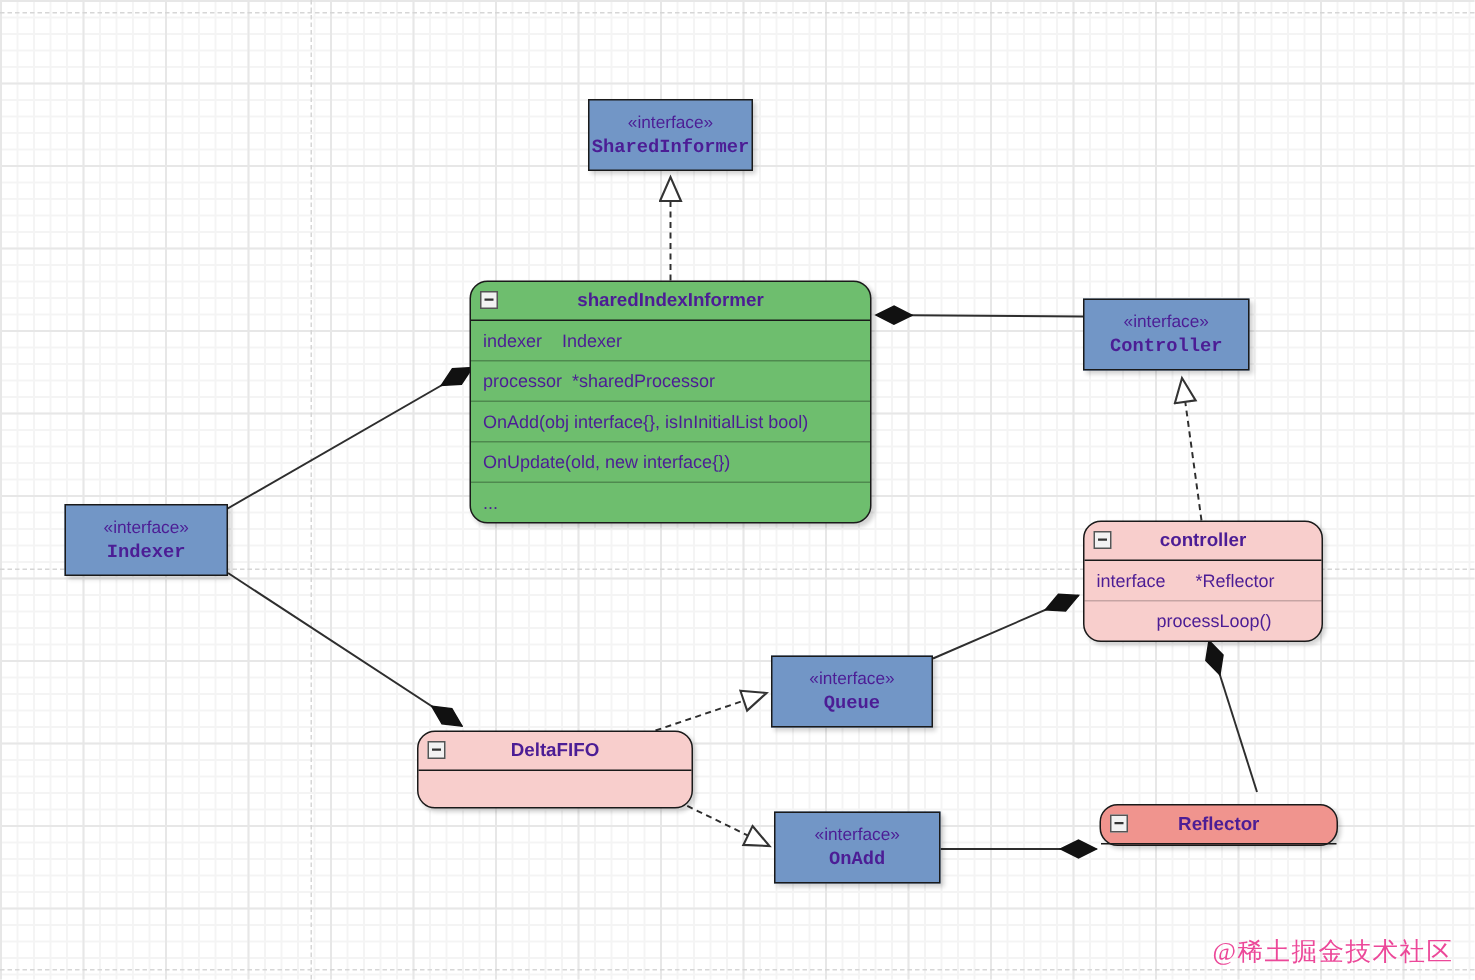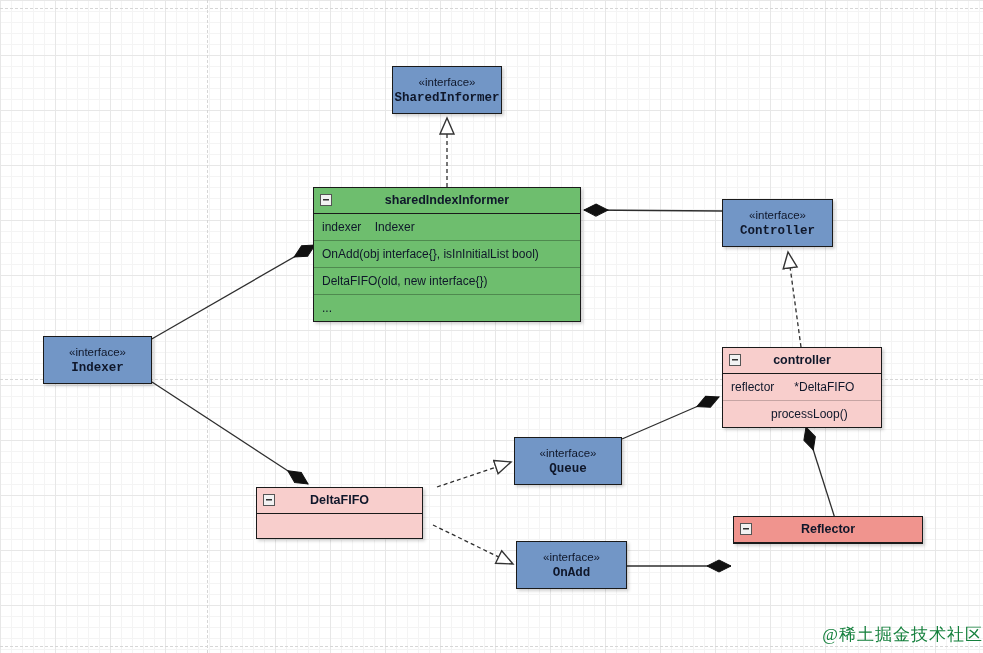--- a/index.html
+++ b/index.html
@@ -11,42 +11,42 @@
       linear-gradient(#e7e7e7 1px, transparent 1px),
       linear-gradient(90deg,#e7e7e7 1px, transparent 1px),
       linear-gradient(#f4f4f4 1px, transparent 1px),
       linear-gradient(90deg,#f4f4f4 1px, transparent 1px);
     background-size:55px 55px,55px 55px,11px 11px,11px 11px;
   }
   .pagebreak-h{position:absolute;left:0;width:983px;height:0;border-top:1px dashed #d6d6d6;}
   .pagebreak-v{position:absolute;top:0;height:653px;width:0;border-left:1px dashed #d6d6d6;}
   svg.edges{position:absolute;left:0;top:0;pointer-events:none;}
   .node{position:absolute;box-sizing:border-box;border:1.5px solid #1a1a1a;
-        box-shadow:2px 2px 3px rgba(0,0,0,0.18);color:#0f172a;}
+        box-shadow:2px 2px 3px rgba(0,0,0,0.18);color:#4c1d95;}
   .iface{background:#7296C6;display:flex;flex-direction:column;justify-content:center;
          align-items:center;text-align:center;}
   .stereo{font-size:11.5px;line-height:15px;}
   .iname{font-size:12.5px;font-weight:bold;line-height:16px;font-family:Liberation Mono, monospace;}
-  .cls{padding:0;}
+  .cls{padding:0;border-radius:12px;}
   .cls .hdr{position:relative;border-bottom:1px solid #1a1a1a;text-align:center;
             font-weight:bold;font-size:12.5px;height:25px;line-height:25px;}
   .collapse-icon{position:absolute;left:6px;top:6px;width:12px;height:12px;box-sizing:border-box;
             border:1px solid #555;
             background:linear-gradient(#333,#333) center / 6px 1.5px no-repeat,#f2f2f2;}
   .row{font-size:12px;height:26px;line-height:26px;padding-left:8px;white-space:pre;overflow:hidden;}
   .green{background:#6EBE6E;}
   .green .row{border-bottom:1px solid rgba(0,0,0,0.28);}
   .green .row:last-child{border-bottom:none;}
   .pink{background:#F8CECC;}
   .pink .row{border-bottom:1px solid rgba(0,0,0,0.2);}
   .pink .row:last-child{border-bottom:none;padding-left:48px;}
   .salmon{background:#F0948E;}
   .salmon .row{border-bottom:1px solid rgba(0,0,0,0.28);}
   .salmon .row:last-child{border-bottom:none;}
-  .watermark{position:absolute;right:0;top:623px;font-size:17px;color:#15803d;
+  .watermark{position:absolute;right:14px;top:623px;font-size:17px;color:#ec4899;
              letter-spacing:1px;font-family:"Liberation Serif","DejaVu Serif",serif;}
 </style>
 </head>
 <body>
 
 <div class="pagebreak-h" style="top:8px"></div>
 <div class="pagebreak-h" style="top:379px"></div>
 <div class="pagebreak-h" style="top:646px"></div>
 <div class="pagebreak-v" style="left:207px"></div>
 
@@ -97,42 +97,43 @@
   <div class="stereo">«interface»</div>
   <div class="iname">OnAdd</div>
 </div>
 
 <div class="node cls green" style="left:313px;top:187px;width:268px">
   <div class="hdr">
     <span class="collapse-icon"></span>
     <span>sharedIndexInformer</span>
   </div>
   <div class="row">indexer    Indexer</div>
+  <div class="row">processor  *sharedProcessor</div>
   <div class="row">OnAdd(obj interface{}, isInInitialList bool)</div>
-  <div class="row">DeltaFIFO(old, new interface{})</div>
+  <div class="row">OnUpdate(old, new interface{})</div>
   <div class="row">...</div>
 </div>
 
 <div class="node cls pink" style="left:722px;top:347px;width:160px">
   <div class="hdr">
     <span class="collapse-icon"></span>
     <span>controller</span>
   </div>
-  <div class="row">reflector      *DeltaFIFO</div>
+  <div class="row">interface      *Reflector</div>
   <div class="row">processLoop()</div>
 </div>
 
-<div class="node cls pink" style="left:256px;top:487px;width:167px">
+<div class="node cls pink" style="left:278px;top:487px;width:184px">
   <div class="hdr">
     <span class="collapse-icon"></span>
     <span>DeltaFIFO</span>
   </div>
   <div class="row" style="height:24px"></div>
 </div>
 
-<div class="node cls salmon" style="left:733px;top:516px;width:190px">
+<div class="node cls salmon" style="left:733px;top:536px;width:159px">
   <div class="hdr">
     <span class="collapse-icon"></span>
     <span>Reflector</span>
   </div>
 </div>
 
 <div class="watermark">@稀土掘金技术社区</div>
 
 </body></html>

